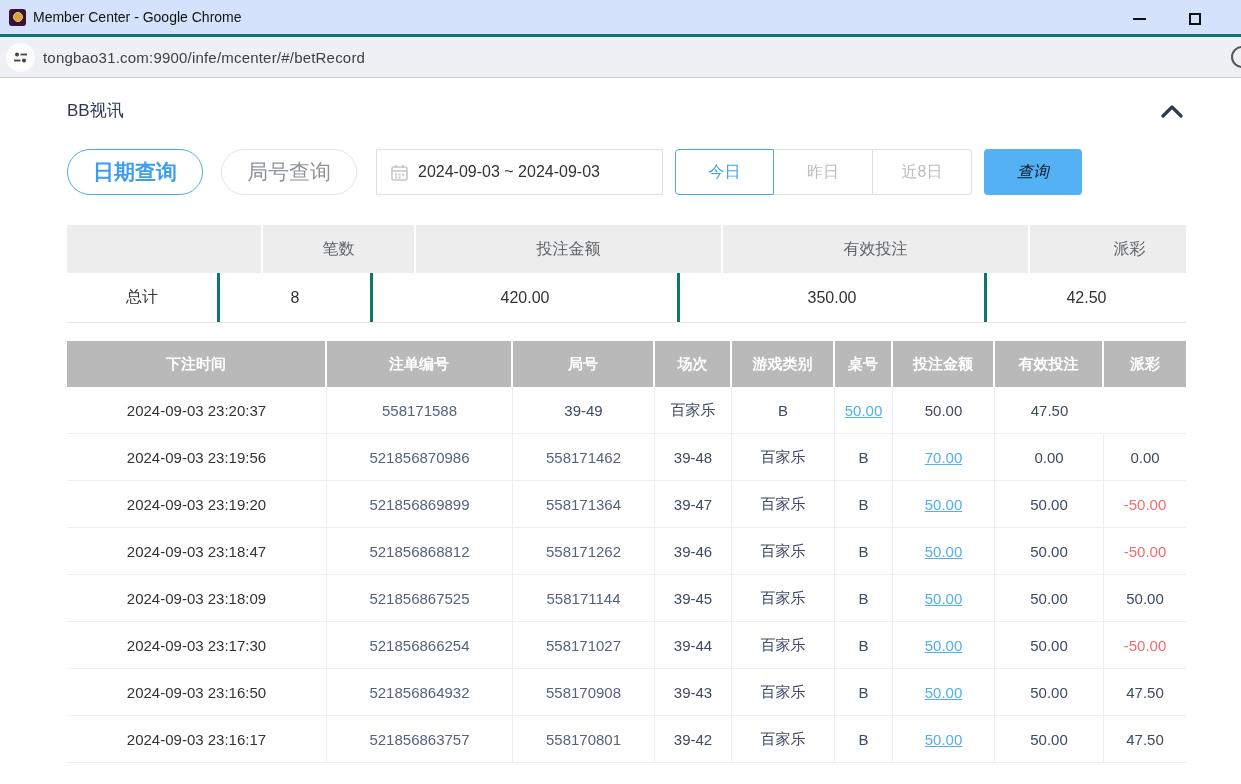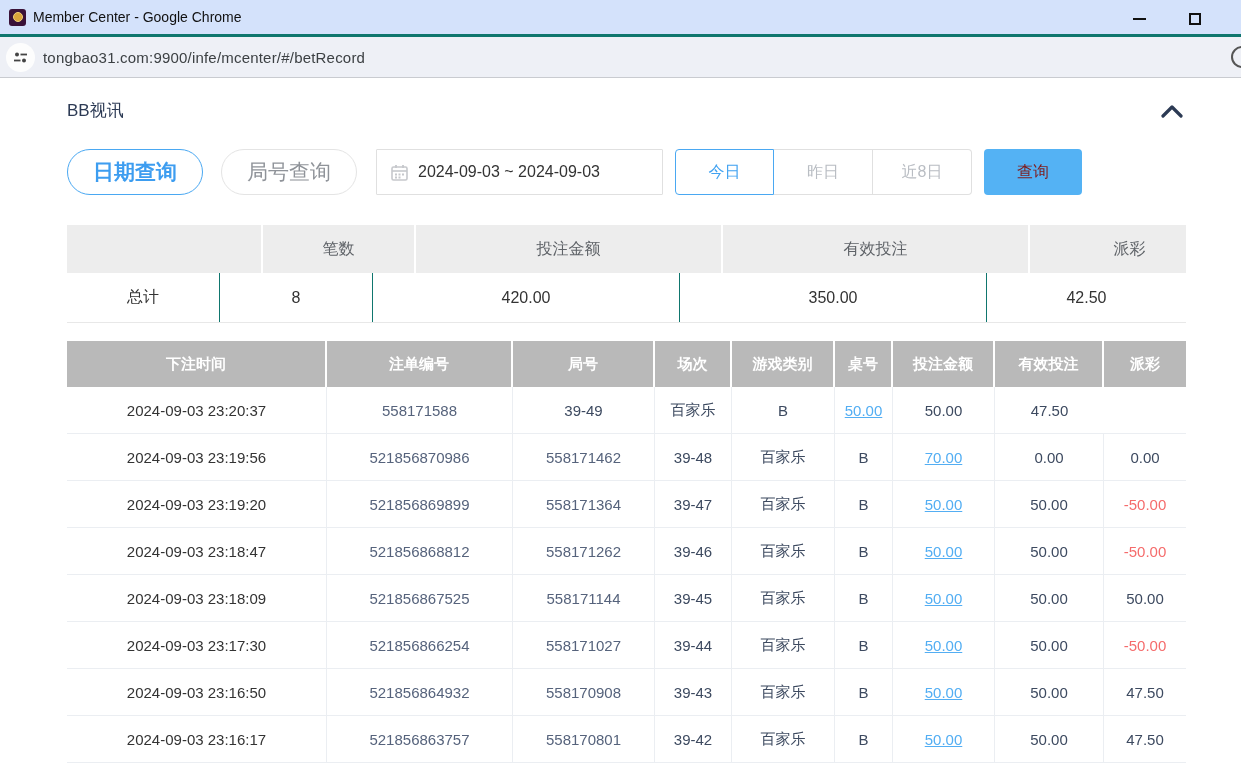--- a/index.html
+++ b/index.html
@@ -58,36 +58,37 @@
   .segmented { display: flex; margin-left: 12px; }
   .seg-btn {
     height: 46px; width: 99px; display: flex; align-items: center; justify-content: center;
     font-size: 16px; color: #b9bdc3; background: #fff; border: 1px solid #e0e0e0; border-left: none; cursor: pointer;
   }
   .seg-btn:first-child { border-left: 1px solid #e0e0e0; border-radius: 4px 0 0 4px; }
   .seg-btn:last-child { border-radius: 0 4px 4px 0; }
   .seg-btn.active { border: 1px solid #4aa8f2; color: #41a2f1; }
   .search-btn {
     height: 46px; width: 98px; margin-left: 12px; background: #54b2f4; border: none; border-radius: 4px;
-    color: #7f1d1d; font-size: 16px; display: flex; align-items: center; justify-content: center; cursor: pointer;
+    color: #0f172a; font-size: 16px; display: flex; align-items: center; justify-content: center; cursor: pointer;
     font-family: "Liberation Sans", sans-serif;
+    font-style: italic;
   }
 
   
   .summary { margin-top: 30px; width: 1119px; }
   .sum-head { display: grid; grid-template-columns: 153px 153px 307px 307px 199px; background: #ededed; padding-left: 43px; }
   .sum-head .scell {
     height: 48px; display: flex; align-items: center; justify-content: center;
     font-size: 16px; color: #5f6368; border-right: 2px solid #fff;
   }
   .sum-head .scell:last-child { border-right: none; }
   .sum-body { display: grid; grid-template-columns: 153px 153px 307px 307px 199px; border-bottom: 1px solid #e8e8e8; }
   .sum-body .scell {
     height: 49px; display: flex; align-items: center; justify-content: center;
-    font-size: 16px; color: #333; border-right: 1px solid #0f766e; background: #fff;
+    font-size: 16px; color: #333; border-right: 3px solid #0f766e; background: #fff;
   }
   .sum-body .scell:last-child { border-right: none; }
   .sum-body .scell.bold { font-weight: normal; }
 
   
   .bet-table { margin-top: 18px; width: 1119px; }
   .bt-head { display: grid; grid-template-columns: 260px 186px 142px 77px 103px 58px 102px 109px 82px; background: #b9b9b9; }
   .bt-head .hcell {
     height: 46px; display: flex; align-items: center; justify-content: center;
     font-size: 15px; font-weight: bold; color: #fff; border-right: 2px solid #fff;

